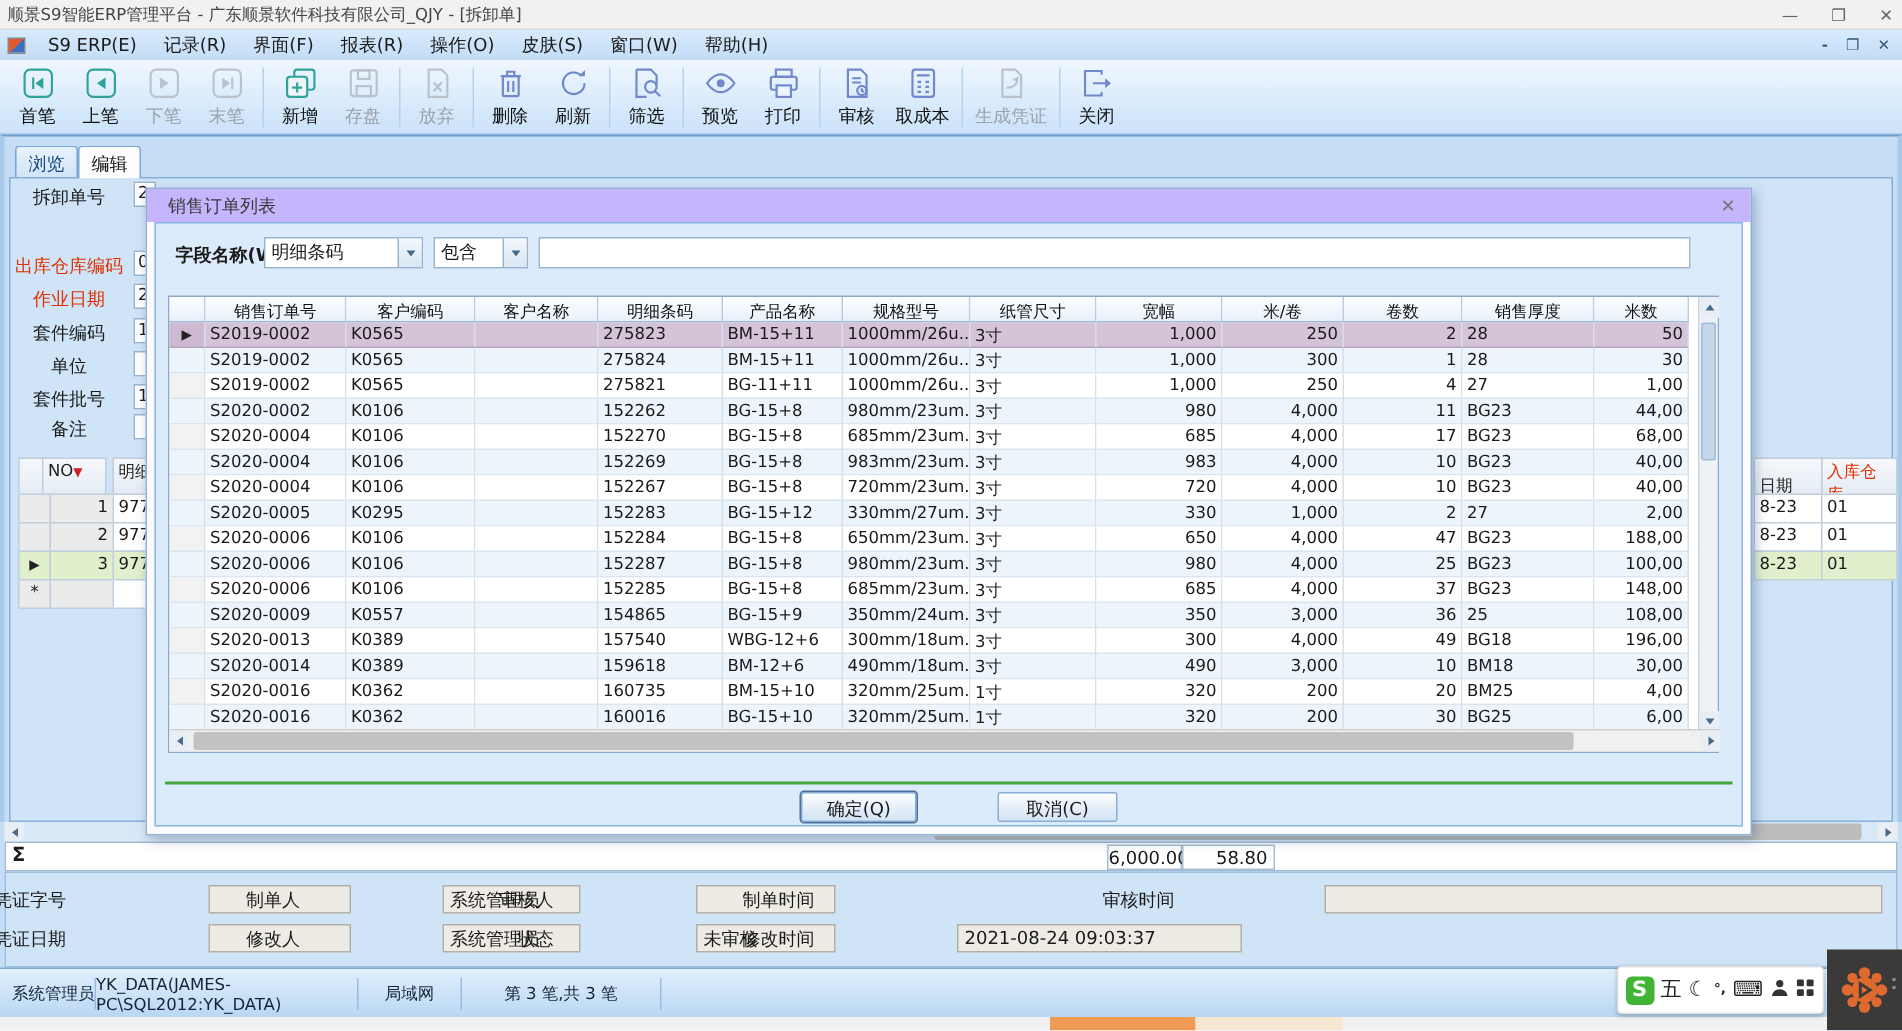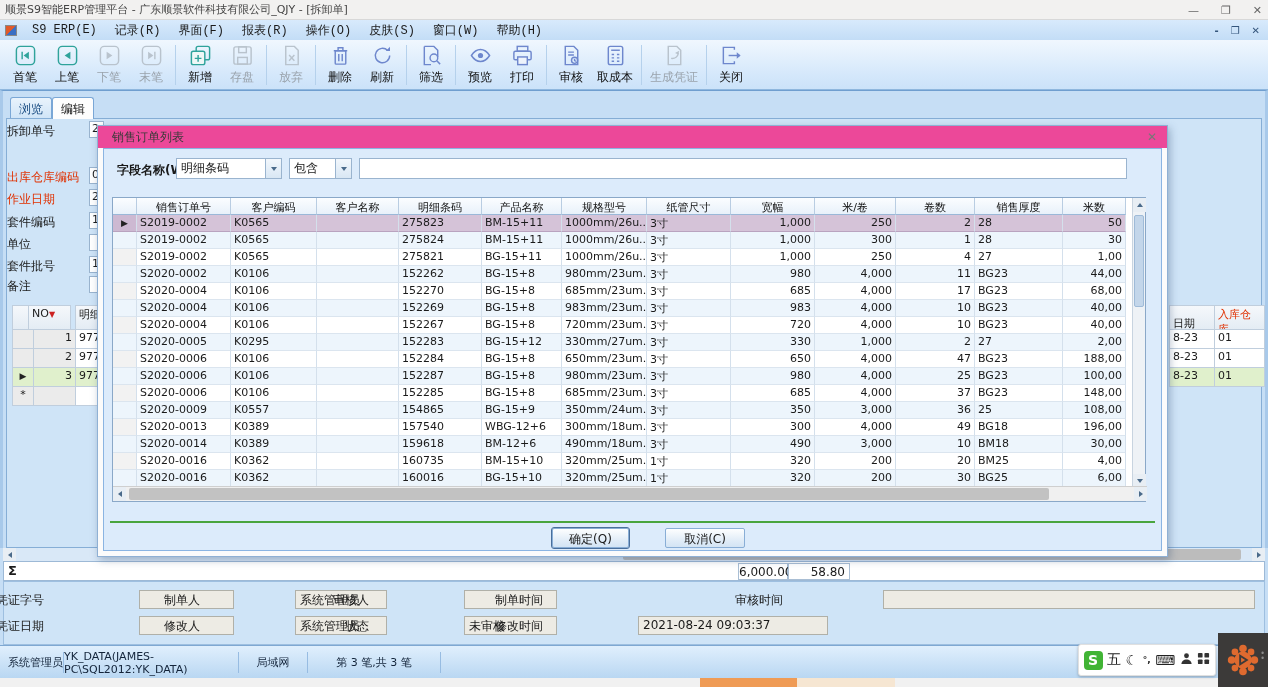--- a/index.html
+++ b/index.html
@@ -7,52 +7,52 @@
   body { font-family:"DejaVu Sans", sans-serif; font-size:12px; color:#1a1a1a; }
   .screen { position:relative; width:1268px; height:687px; background:#c6def5; overflow:hidden; }
 
   
   .titlebar { position:absolute; left:0; top:0; width:1268px; height:20px; background:#f2f1f0; border-bottom:1px solid #d8d8d8; display:flex; align-items:center; }
   .titlebar .title { margin-left:5px; font-size:11px; color:#444; }
   .win-controls { position:absolute; right:6px; top:0; height:20px; display:flex; gap:22px; align-items:center; color:#666; font-size:11px; }
   .win-controls span { cursor:default; }
   .menubar { position:absolute; left:0; top:20px; width:1268px; height:20px; background:linear-gradient(#d8eafc,#c3ddf6); display:flex; align-items:center; font-size:12px; }
   .app-ic { width:12px; height:11px; margin:0 6px 0 5px; background:linear-gradient(135deg,#e05a2b 50%,#3a6fc4 50%); border:1px solid #888; }
-  .menu-item { padding:2px 9px; color:#1b1b1b;font-family:Liberation Mono, monospace; }
+  .menu-item { padding:2px 9px; color:#1b1b1b; }
   .mdi-controls { position:absolute; right:8px; display:flex; gap:12px; color:#35567c; font-size:10px; font-weight:bold; }
   .toolbar { position:absolute; left:0; top:40px; width:1268px; height:50px; background:linear-gradient(#f0f7fe,#d5e8fb 70%,#cbe2f9); border-bottom:1px solid #8fb7de; display:flex; align-items:center; padding-left:4px; }
   .tb-btn { display:flex; flex-direction:column; align-items:center; justify-content:center; min-width:42px; padding:2px 5px; height:46px; border-radius:3px; }
   .tb-btn .tb-ic { height:24px; display:flex; align-items:center; }
   .tb-btn .tb-lb { font-size:12px; margin-top:1px; color:#111;font-family:Liberation Serif, serif; }
   .tb-btn.disabled .tb-lb { color:#9aa3ac; }
   .tb-ic.teal { color:#2fa39b; } .tb-ic.blue { color:#6e87cd; } .tb-ic.gray { color:#b9c3cd; }
   .tb-sep { width:1px; height:40px; background:#b5d1ec; margin:0 3px; }
 
   
   .contentbg { position:absolute; left:0; top:90px; width:1268px; height:458px; background:#c6def5; border-left:3px solid #a8c9ea; border-right:3px solid #a8c9ea; border-top:1px solid #6f9ecf; }
   .tab { position:absolute; top:6px; height:22px; padding:3px 8px 0 8px; font-size:12px; border:1px solid #7aa7d6; border-bottom:none; border-radius:3px 3px 0 0; background:linear-gradient(#e9f3fc,#cfe4f7); color:#174a80; }
   .tab.active { background:#fdfdfd; color:#111; z-index:2; }
   .formpanel { position:absolute; left:3px; top:27px; right:3px; bottom:0; background:#cfe4f7; border:1px solid #86aed6; }
-  .flabel { position:absolute; width:78px; text-align:left; font-size:12px; color:#1a1a1a; }
+  .flabel { position:absolute; width:78px; text-align:center; font-size:12px; color:#1a1a1a; }
   .flabel.req { color:#e03000; }
   .fsliver { position:absolute; left:82px; width:15px; height:17px; background:#fff; border:1px solid #9ab4cf; font-size:11px; padding-left:2px; overflow:hidden; }
 
   
   .bgrid { position:absolute; font-size:11px; }
   .bgc { position:absolute; border:1px solid #c0cedd; background:#fff; overflow:hidden; padding:1px 3px; }
   .bgc.hd { background:linear-gradient(#f5f8fb,#e4ecf4); color:#222; }
   .bgc.shade { background:#ebebeb; }
   .bgc.green { background:#e0f0cc; }
   .bgc.red { color:#e03000; }
   .bgc.r { text-align:right; }
   .marker { color:#222; font-size:9px; }
 
   
   .dialog { position:absolute; left:97px; top:125px; width:1071px; height:432px; background:#fbfbfb; border:1px solid #8fb0d4; box-shadow:2px 3px 8px rgba(40,70,110,.35); z-index:10; }
-  .dlg-title { position:absolute; left:0; top:0; right:0; height:22px; background:#ec4899; display:flex; align-items:center; padding-left:14px; color:#3a3a3a; font-size:12px; }
+  .dlg-title { position:absolute; left:0; top:0; right:0; height:22px; background:#c4b5fd; display:flex; align-items:center; padding-left:14px; color:#3a3a3a; font-size:12px; }
   .dlg-close { position:absolute; right:10px; top:4px; color:#777; font-size:12px; }
   .dlg-panel { position:absolute; left:5px; right:5px; top:22px; bottom:5px; background:#dcebfb; border:1px solid #8ab4e2; }
   .flt-label { position:absolute; left:13px; top:13px; font-weight:bold; font-size:12px; }
   .combo { position:absolute; top:9px; height:21px; background:#fff; border:1px solid #9ab4cf; display:flex; align-items:center; }
   .combo .cv { flex:1; padding-left:4px; font-size:12px; overflow:hidden; white-space:nowrap; }
   .combo .cb { width:16px; height:100%; background:linear-gradient(#f2f7fc,#d9e7f4); border-left:1px solid #9ab4cf; display:flex; align-items:center; justify-content:center; }
   .tri-d { width:0; height:0; border-left:3.5px solid transparent; border-right:3.5px solid transparent; border-top:4.5px solid #4a6a8a; }
   .tri-u { width:0; height:0; border-left:3.5px solid transparent; border-right:3.5px solid transparent; border-bottom:4.5px solid #4a6a8a; }
   .tri-l { width:0; height:0; border-top:3.5px solid transparent; border-bottom:3.5px solid transparent; border-right:4.5px solid #4a6a8a; }
   .tri-r { width:0; height:0; border-top:3.5px solid transparent; border-bottom:3.5px solid transparent; border-left:4.5px solid #4a6a8a; }
@@ -474,21 +474,21 @@
             <div class="g-c r" style="width: 79px;">1</div>
             <div class="g-c" style="width: 88px;">28</div>
             <div class="g-c r" style="width: 63px;">30</div>
           </div>
           <div class="g-row" style="top: 51px;">
             <div class="g-c selcol" style="width: 24px;"></div>
             <div class="g-c" style="width: 94px;">S2019-0002</div>
             <div class="g-c" style="width: 86px;">K0565</div>
             <div class="g-c" style="width: 82px;"><span class="mask"></span></div>
             <div class="g-c" style="width: 83px;">275821</div>
-            <div class="g-c" style="width: 80px;">BG-15+11</div>
+            <div class="g-c" style="width: 80px;">BG-11+11</div>
             <div class="g-c" style="width: 85px;">1000mm/26u...</div>
             <div class="g-c" style="width: 84px;">3寸</div>
             <div class="g-c r" style="width: 84px;">1,000</div>
             <div class="g-c r" style="width: 81px;">250</div>
             <div class="g-c r" style="width: 79px;">4</div>
             <div class="g-c" style="width: 88px;">27</div>
             <div class="g-c r" style="width: 63px;">1,00</div>
           </div>
           <div class="g-row alt" style="top: 68px;">
             <div class="g-c selcol" style="width: 24px;"></div>
@@ -698,21 +698,21 @@
     <span class="sbtn" style="left:0;top:0;">
               <span class="tri-l"></span>
             </span>
     <div class="hthumb" style="left:16px;width:920px;"></div>
     <span class="sbtn" style="right:0;top:0;">
               <span class="tri-r"></span>
             </span>
   </div>
         </div>
       <div class="greenline"></div>
-      <div class="dlg-btn default" style="left:448px;top:379px;width:77px;">确定(Q)</div>
+      <div class="dlg-btn default" style="left:430px;top:379px;width:77px;">确定(Q)</div>
       <div class="dlg-btn" style="left:561px;top:379px;width:80px;">取消(C)</div>
     </div>
   </div>
 
   <div class="tray">
     <span class="sogou">S</span>
     <span class="tchar">五</span>
     <span class="tchar">☾</span>
     <span class="tsmall">°,</span>
     <span class="tchar">⌨</span>

